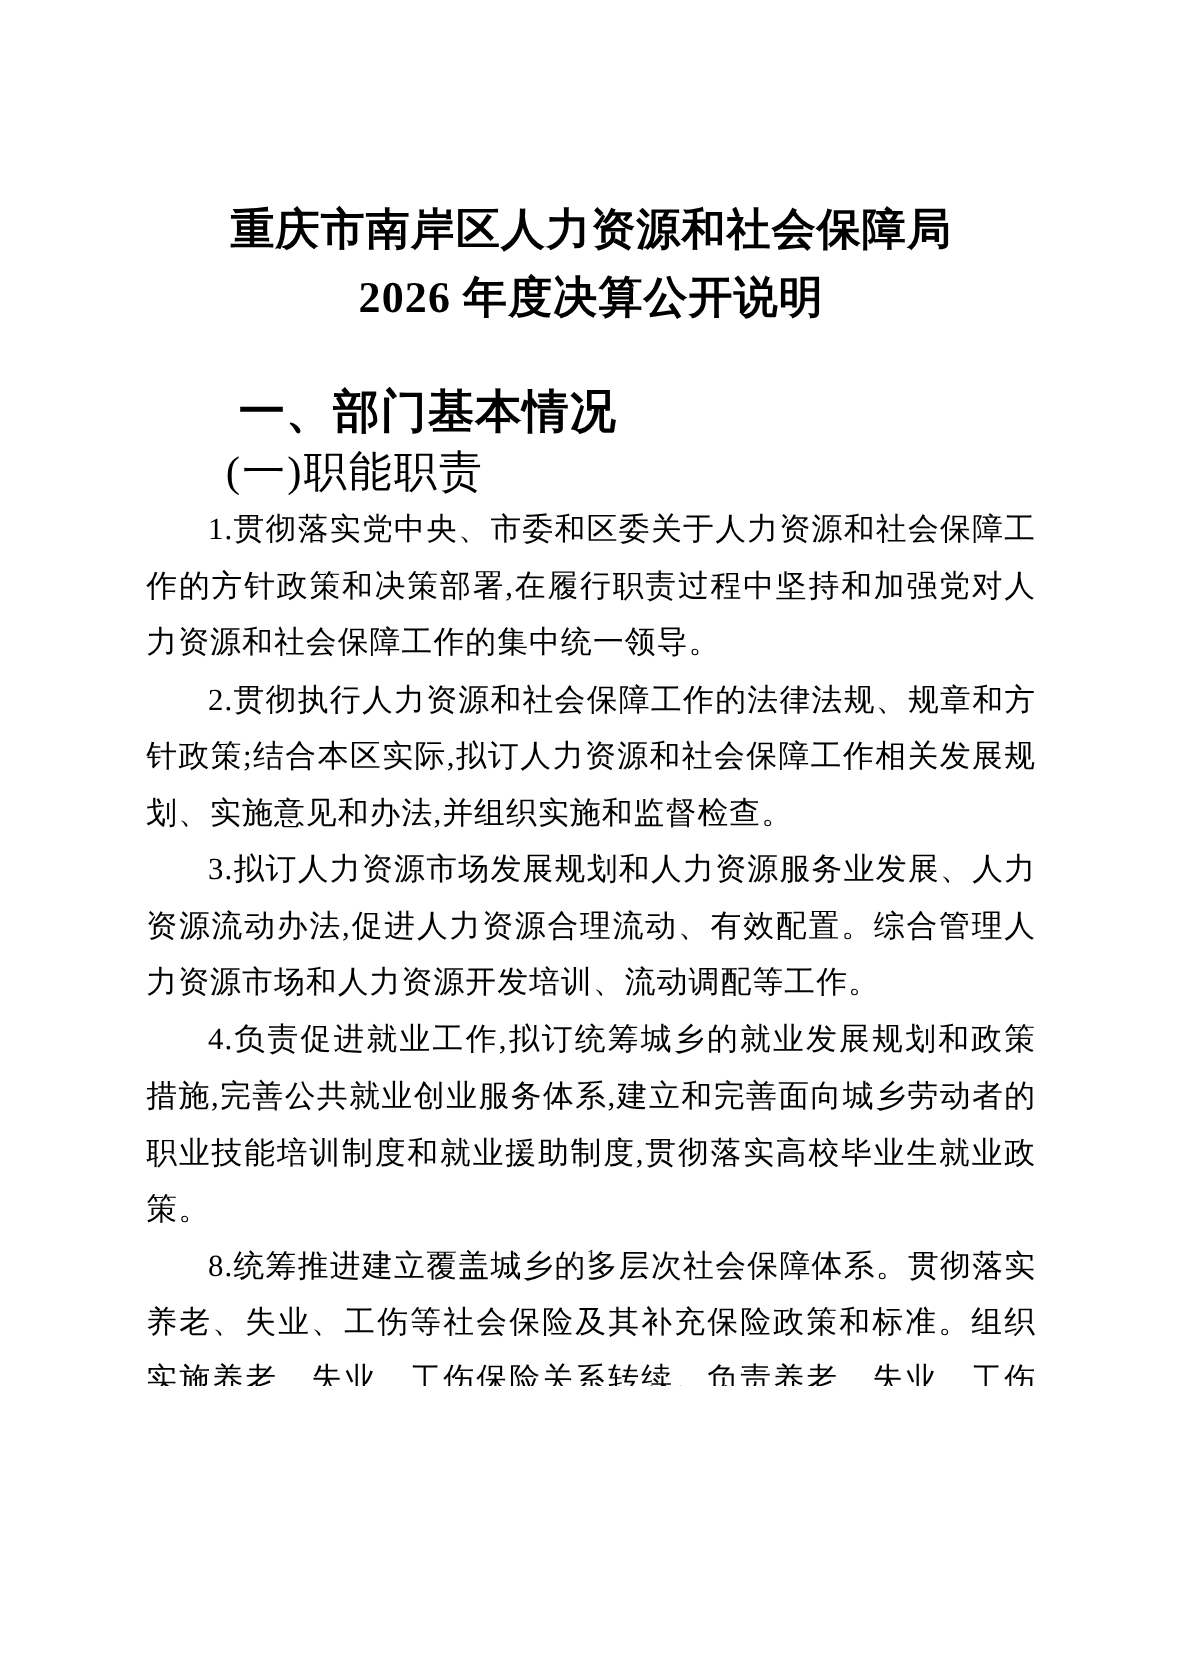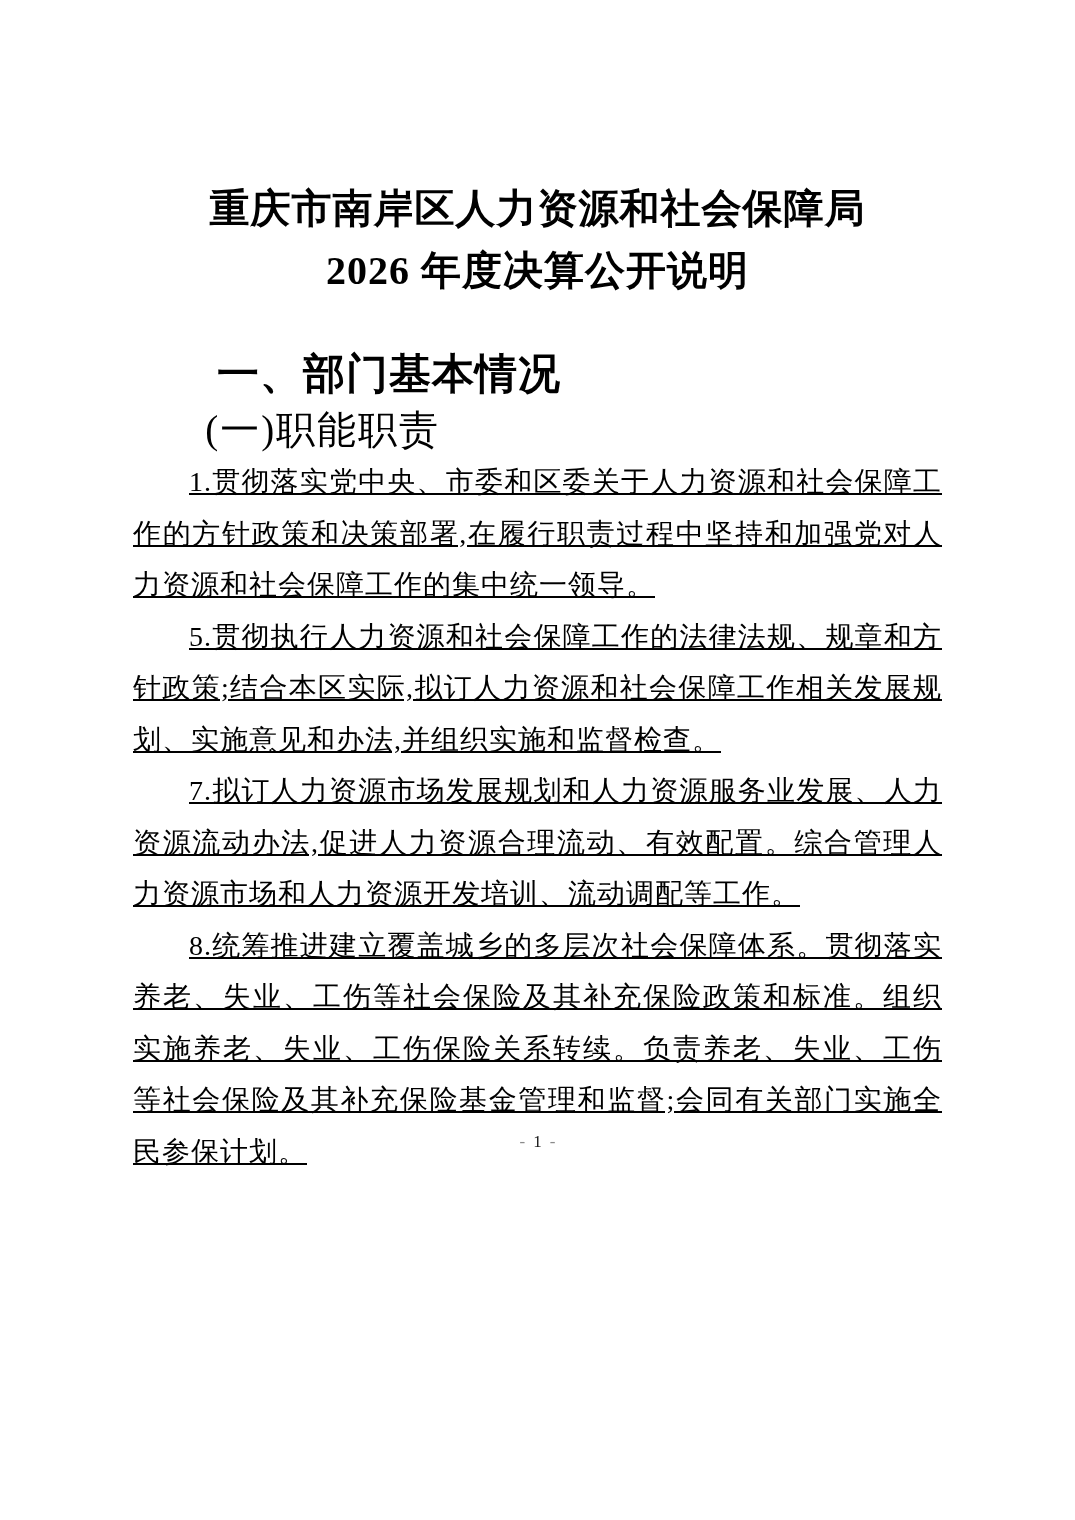--- a/index.html
+++ b/index.html
@@ -49,21 +49,20 @@
     margin: 16px 0 0 0;
     font-size: 39px;
     line-height: 40px;
     font-weight: normal;
     text-indent: 1.85em;
     letter-spacing: 2px;
     font-family: "Liberation Serif", "DejaVu Serif", serif;
   }
   .body-text {
     margin-top: 6px;
-    text-decoration: underline;
   }
   .body-text p {
     margin: 0;
     font-size: 28px;
     line-height: 51.5px;
     text-indent: 2em;
     text-align: justify;
     text-justify: inter-character;
     letter-spacing: 1px;
     font-family: "Liberation Serif", "DejaVu Serif", serif;
@@ -94,22 +93,23 @@
       <span class="title-line">重庆市南岸区人力资源和社会保障局</span>
       <span class="title-line">2026 年度决算公开说明</span>
     </h1>
 
     <h2 class="section-heading">一、部门基本情况</h2>
 
     <h3 class="subsection-heading">(一)职能职责</h3>
 
     <div class="body-text">
       <p>1.贯彻落实党中央、市委和区委关于人力资源和社会保障工作的方针政策和决策部署,在履行职责过程中坚持和加强党对人力资源和社会保障工作的集中统一领导。</p>
-      <p>5.贯彻执行人力资源和社会保障工作的法律法规、规章和方针政策;结合本区实际,拟订人力资源和社会保障工作相关发展规划、实施意见和办法,并组织实施和监督检查。</p>
-      <p>7.拟订人力资源市场发展规划和人力资源服务业发展、人力资源流动办法,促进人力资源合理流动、有效配置。综合管理人力资源市场和人力资源开发培训、流动调配等工作。</p>
+      <p>2.贯彻执行人力资源和社会保障工作的法律法规、规章和方针政策;结合本区实际,拟订人力资源和社会保障工作相关发展规划、实施意见和办法,并组织实施和监督检查。</p>
+      <p>3.拟订人力资源市场发展规划和人力资源服务业发展、人力资源流动办法,促进人力资源合理流动、有效配置。综合管理人力资源市场和人力资源开发培训、流动调配等工作。</p>
+      <p>4.负责促进就业工作,拟订统筹城乡的就业发展规划和政策措施,完善公共就业创业服务体系,建立和完善面向城乡劳动者的职业技能培训制度和就业援助制度,贯彻落实高校毕业生就业政策。</p>
       <p>8.统筹推进建立覆盖城乡的多层次社会保障体系。贯彻落实养老、失业、工伤等社会保险及其补充保险政策和标准。组织实施养老、失业、工伤保险关系转续。负责养老、失业、工伤等社会保险及其补充保险基金管理和监督;会同有关部门实施全民参保计划。</p>
     </div>
 
   </div>
 
   <div class="page-footer">
     <span class="dash">-</span><span>1</span><span class="dash">-</span>
   </div>
 </div>
 

